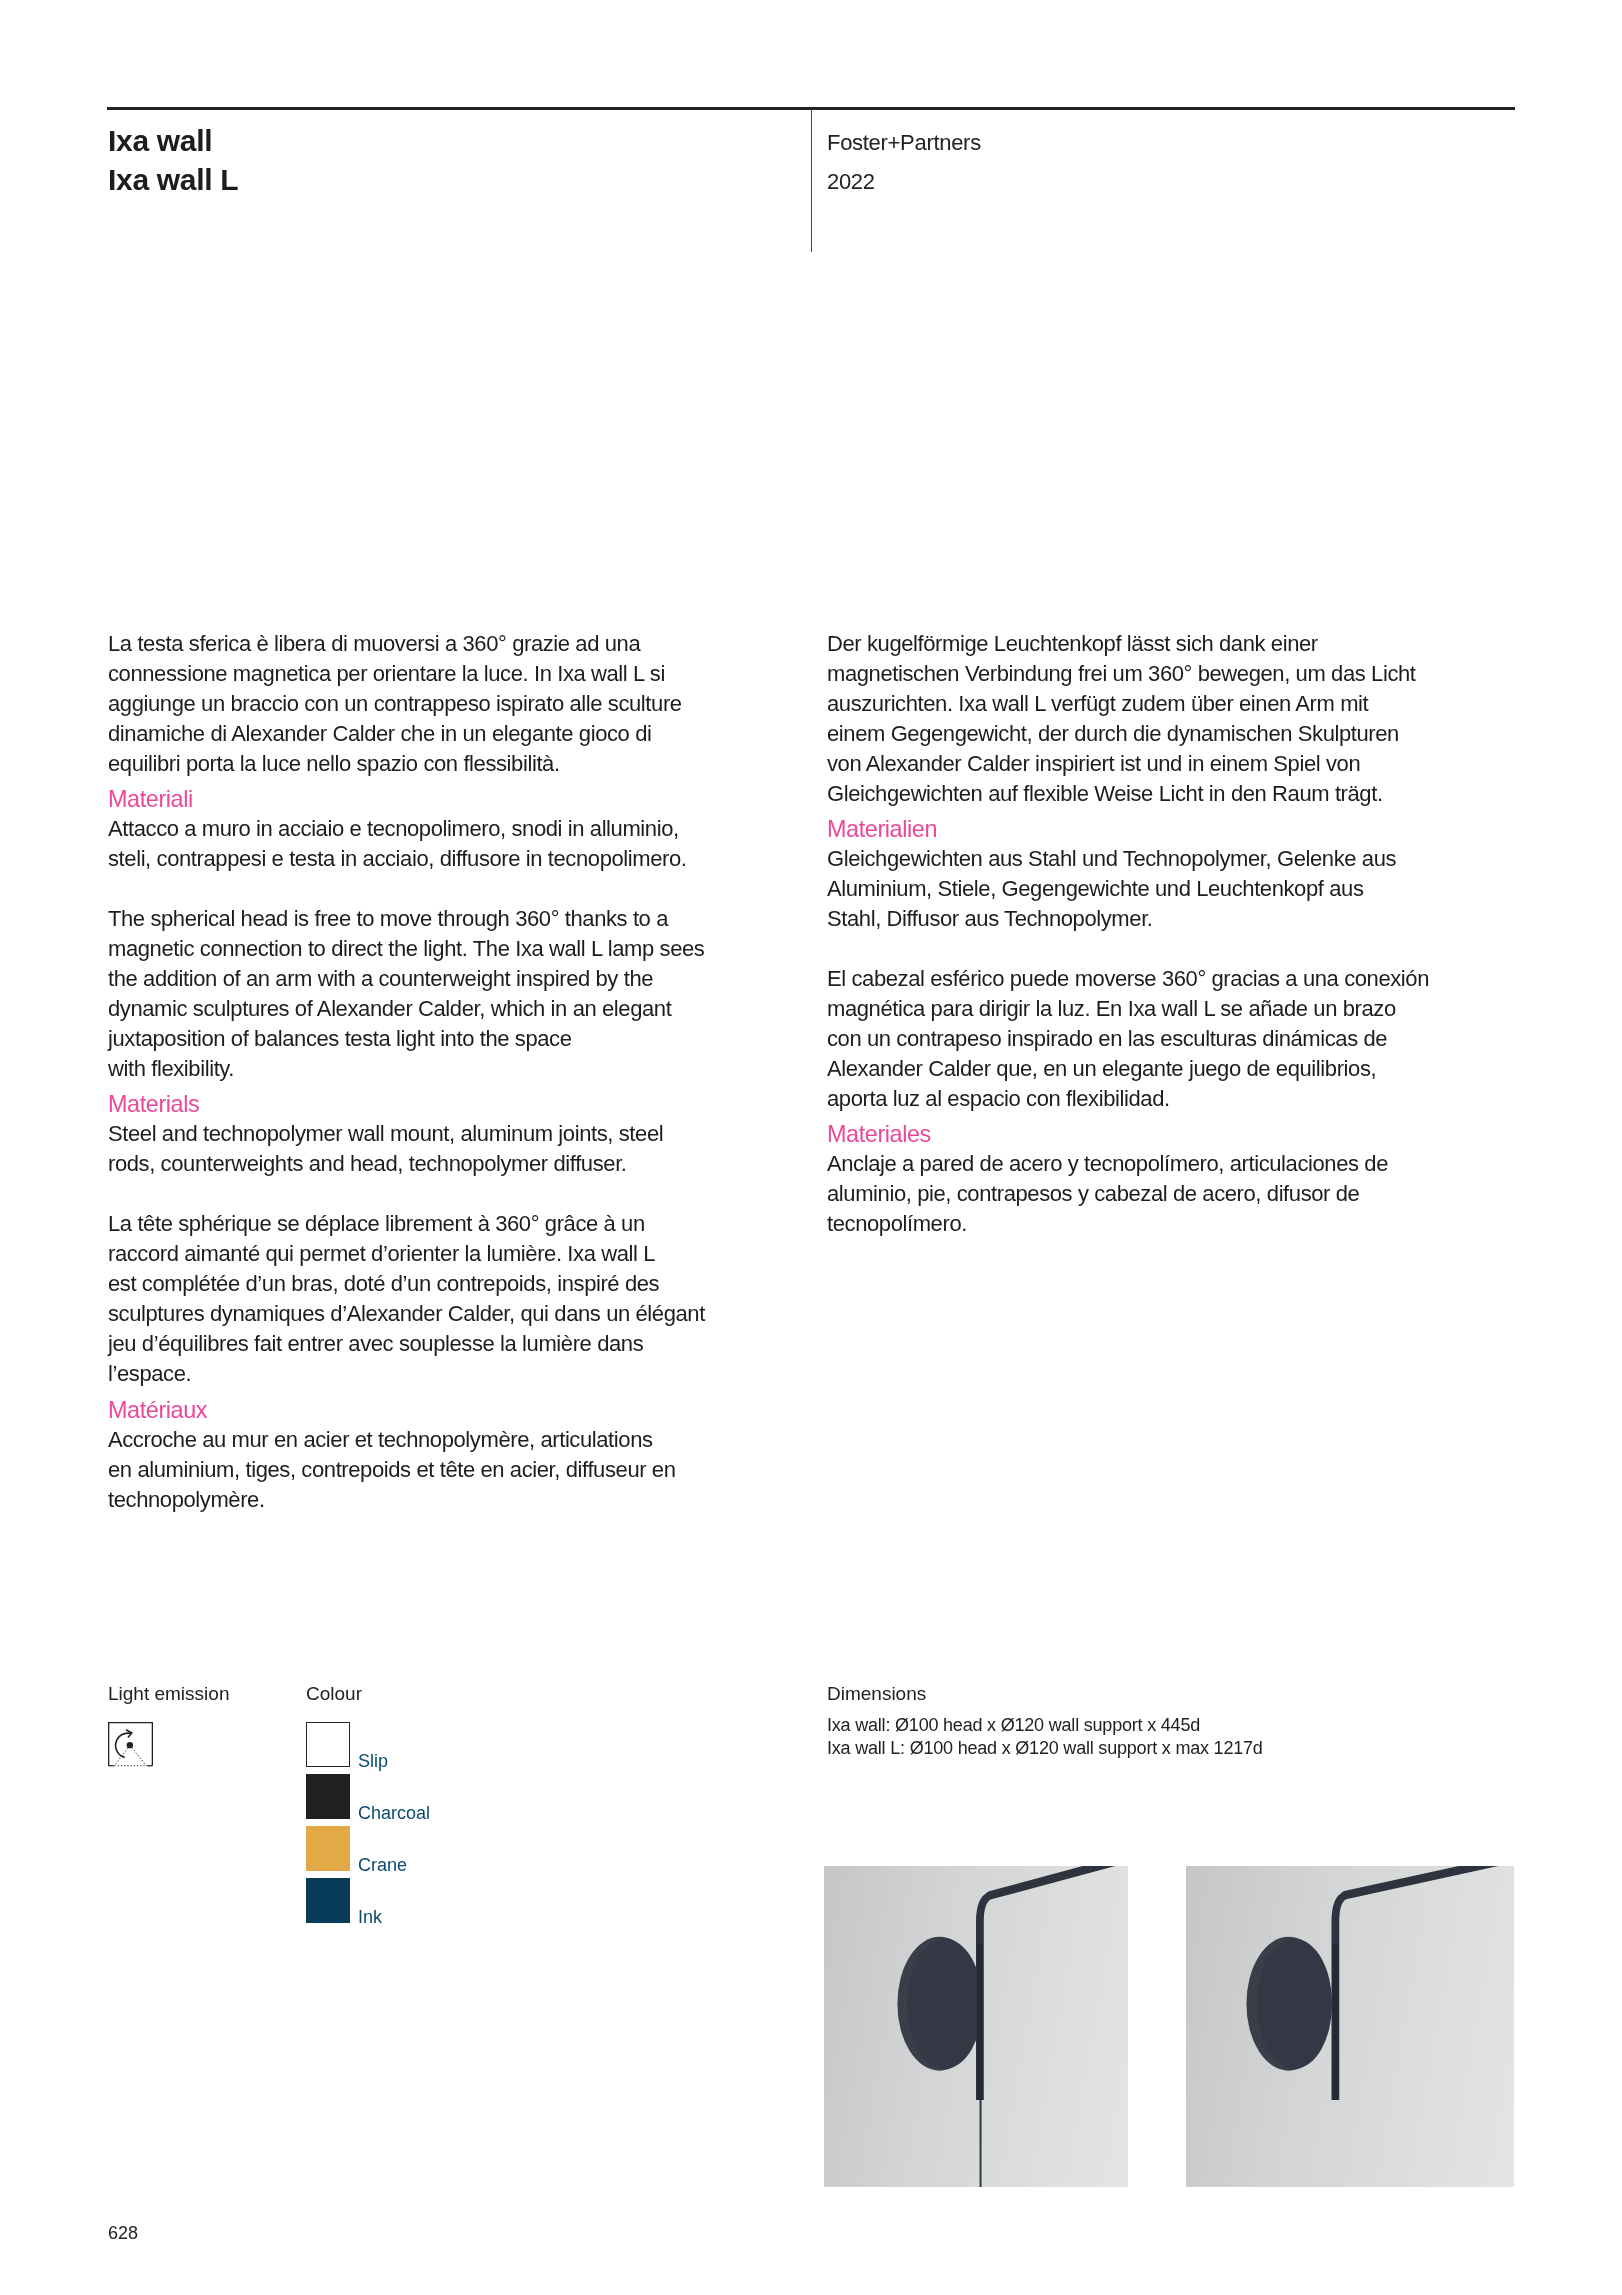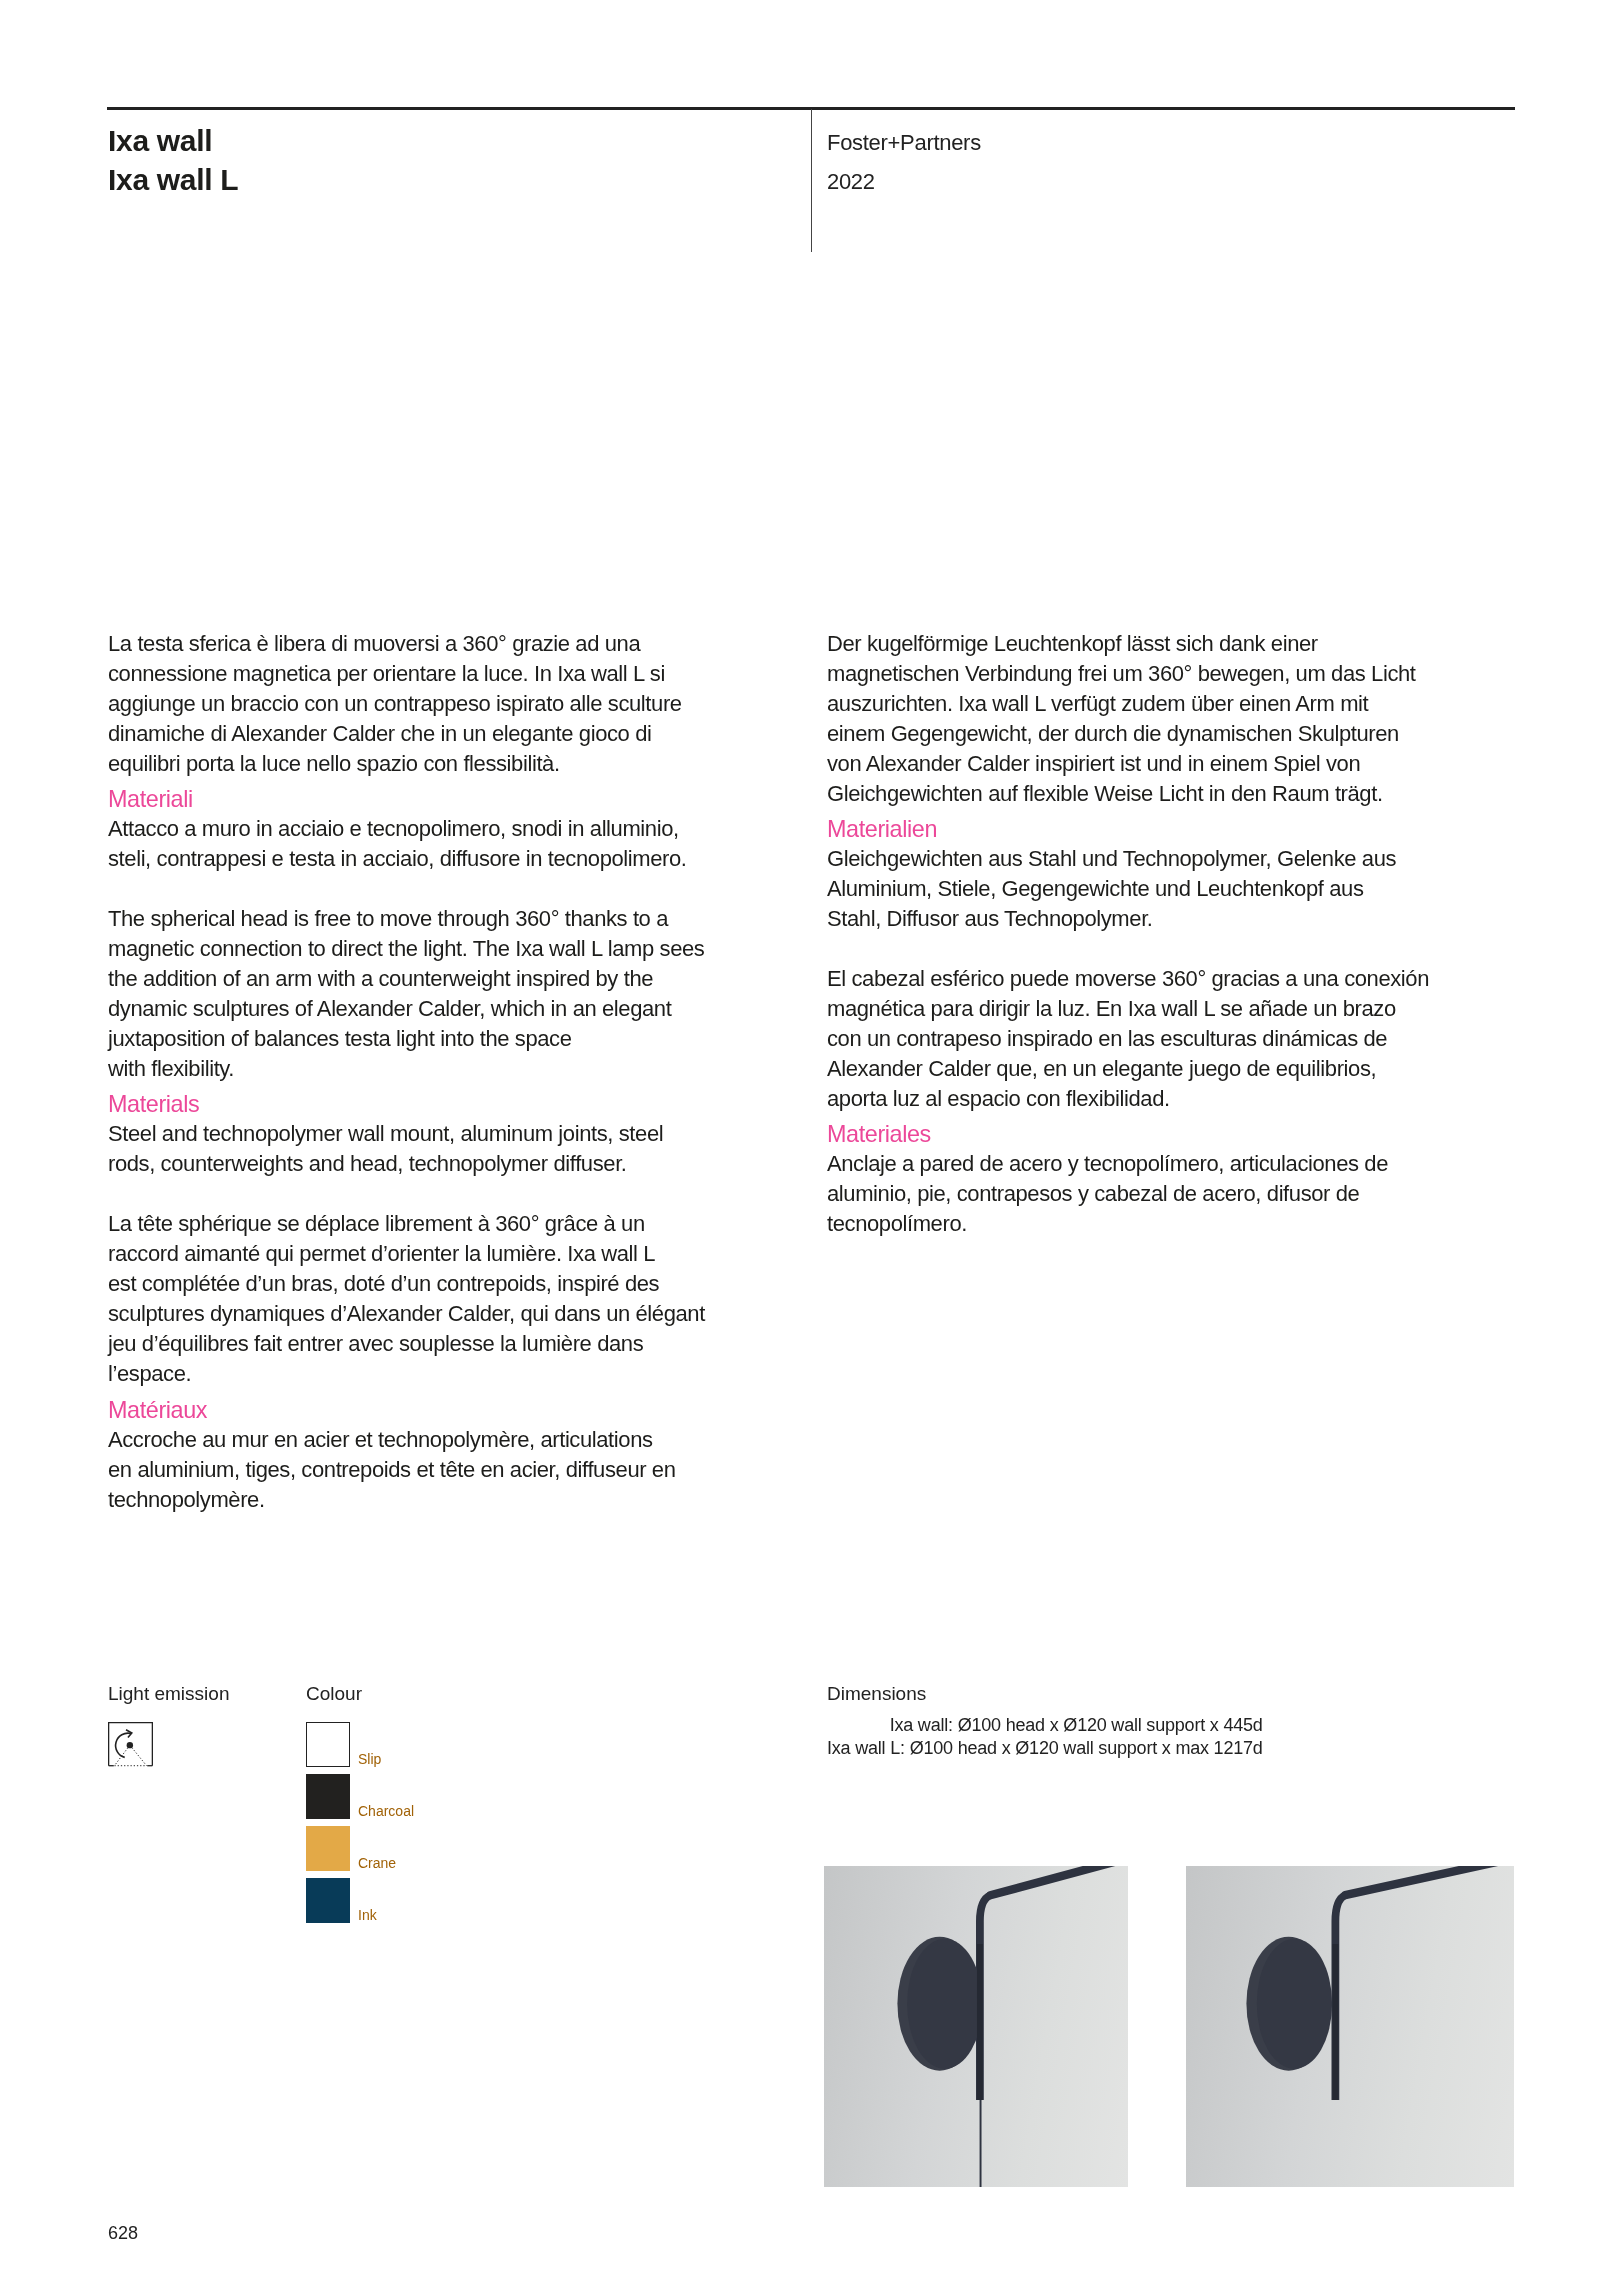--- a/index.html
+++ b/index.html
@@ -30,23 +30,23 @@
   .le-label { left: 108px; top: 1683px; }
   .colour-label { left: 306px; top: 1683px; }
   .dim-label { left: 827px; top: 1683px; }
 
   .le-icon { position: absolute; left: 108px; top: 1722px; width: 45px; height: 45px; }
 
   .swatches { position: absolute; left: 306px; top: 1722px; }
   .swatch-row { position: relative; height: 52px; width: 195px; }
   .swatch { position: absolute; left: 0; top: 0; width: 44px; height: 45px; box-sizing: border-box; }
   .swatch.outlined { border: 1.9px solid #222; }
-  .swatch-name { position: absolute; left: 52px; top: 29px; font-size: 14px; color: #a16207; }
-
-  .dims { position: absolute; left: 827px; top: 1714px; font-size: 18px; line-height: 23.4px; color: #222; letter-spacing: -0.2px; text-align: right; }
+  .swatch-name { position: absolute; left: 52px; top: 29px; font-size: 18px; color: #0c4a6e; }
+
+  .dims { position: absolute; left: 827px; top: 1714px; font-size: 18px; line-height: 23.4px; color: #222; letter-spacing: -0.2px; }
 
   .photo { position: absolute; top: 1866px; height: 321px; overflow: hidden;
     background: linear-gradient(100deg, #c4c6c7 0%, #d3d5d6 40%, #dcdedd 70%, #e3e4e3 100%); }
   .photo-1 { left: 824px; width: 304px; }
   .photo-2 { left: 1186px; width: 328px; }
   .photo svg { position: absolute; left: 0; top: 0; width: 100%; height: 100%; }
 
   .page-number { position: absolute; left: 108px; top: 2223px; font-size: 18px; color: #222; }
 </style>
 </head>

